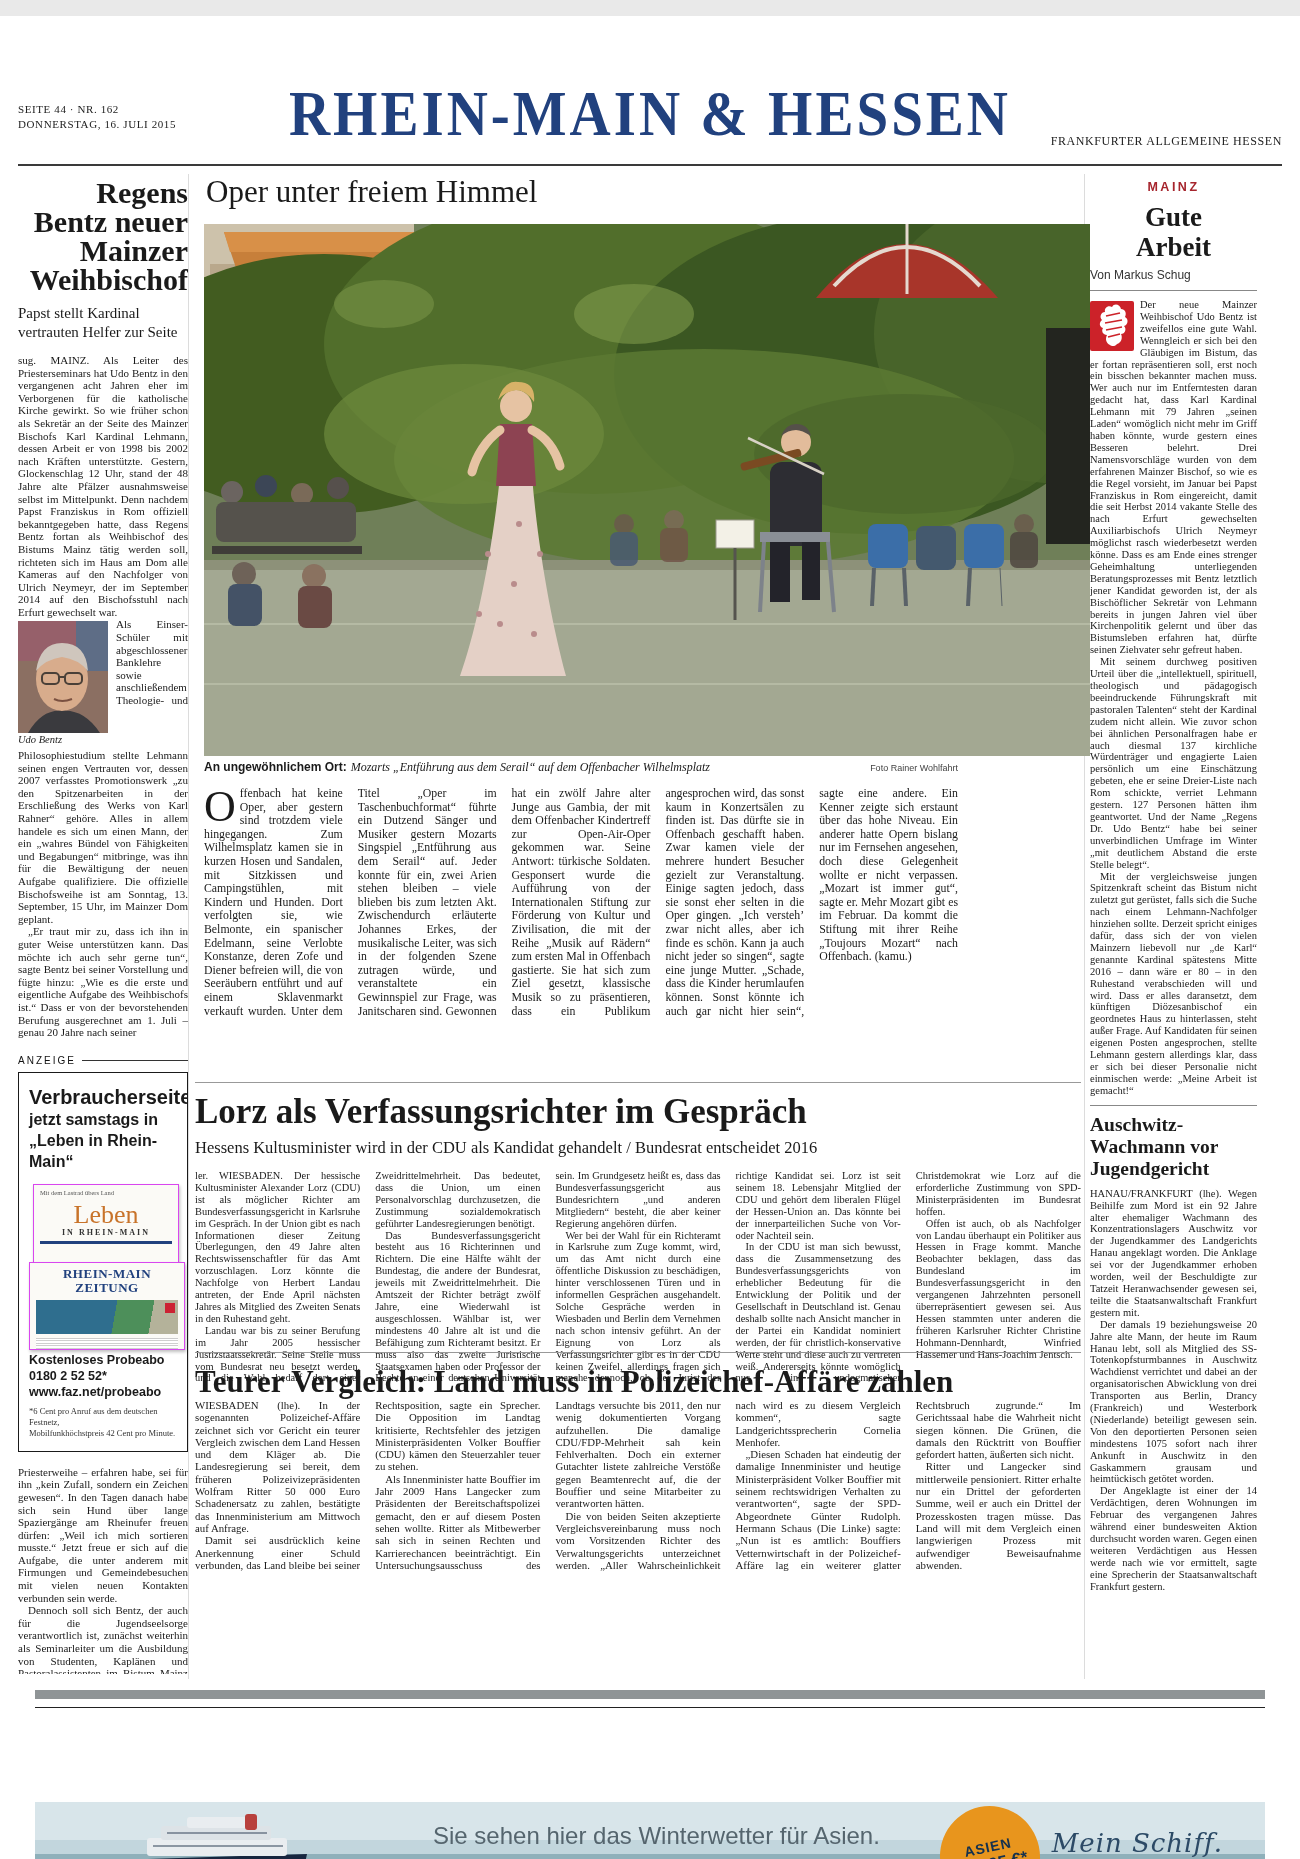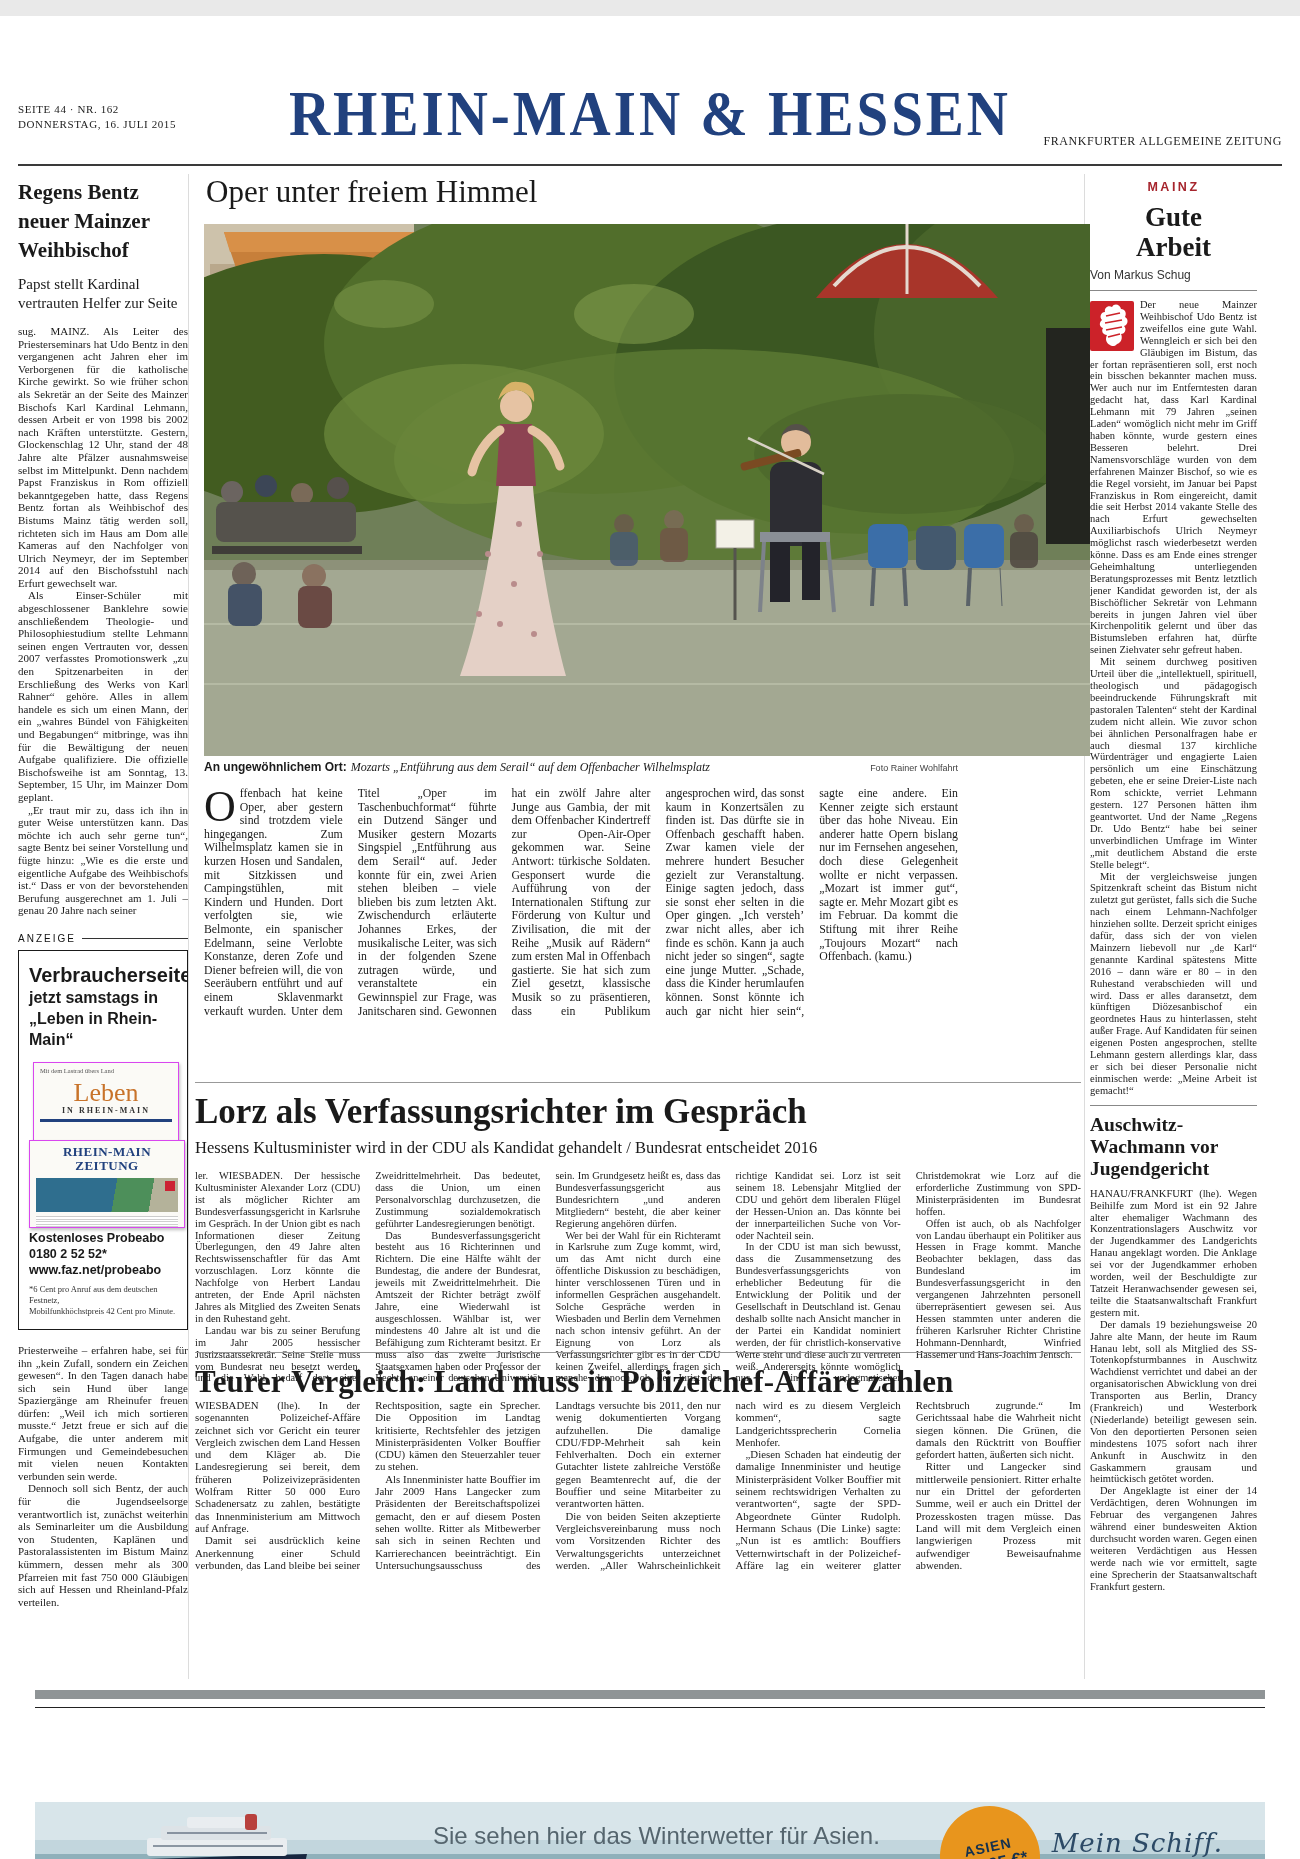--- a/index.html
+++ b/index.html
@@ -11,21 +11,21 @@
              font-family:"Liberation Serif",serif;font-weight:bold;font-size:57px;letter-spacing:3px;
              color:#21417e;transform:scaleY(1.10);transform-origin:top center;white-space:nowrap;}
   .hdr-brand{position:absolute;right:18px;top:118px;font-size:12px;letter-spacing:.6px;color:#222;}
   .hdr-rule{position:absolute;left:18px;top:148px;width:1264px;height:0;border-top:2.5px solid #3a3a3a;}
   .vrule{position:absolute;width:1px;background:#dcdcdc;}
   .just{text-align:justify;hyphens:auto;-webkit-hyphens:auto;}
   p{margin:0;}
   p + p{text-indent:10px;}
   
   #left-rail{position:absolute;left:18px;top:158px;width:170px;height:1500px;overflow:hidden;}
-  .lr-headline{font-size:21px;line-height:29px;font-weight:bold;margin:4px 0 10px 0;}
+  .lr-headline{font-size:30px;line-height:29px;font-weight:bold;margin:4px 0 10px 0;text-align:right;}
   .lr-subhead{font-size:15px;line-height:19px;margin:0 0 12px 0;}
   .lr-body{font-size:11px;line-height:12.6px;}
   .bentz-photo{float:left;width:90px;margin:3px 8px 2px 0;}
   .bentz-photo svg{display:block;width:90px;height:112px;}
   .photo-cap{font-size:10.5px;font-style:italic;margin-top:2px;}
   .anzeige{margin:16px 0 6px 0;font-family:"Liberation Sans",sans-serif;font-size:10px;letter-spacing:2px;
            display:flex;align-items:center;gap:6px;color:#111;}
   .anzeige:after{content:"";flex:1;border-top:1px solid #333;}
   .promo-box{border:1.5px solid #1a1a1a;padding:12px 10px;margin-bottom:14px;}
   .promo-l1{font-family:"Liberation Sans",sans-serif;font-weight:bold;font-size:20px;line-height:24px;}
@@ -108,30 +108,45 @@
 </head>
 <body>
 
 <div id="page">
 
   <div class="hdr-info">
     <div>SEITE 44 · NR. 162</div>
     <div>DONNERSTAG, 16. JULI 2015</div>
   </div>
   <div class="hdr-title">RHEIN-MAIN &amp; HESSEN</div>
-  <div class="hdr-brand">FRANKFURTER ALLGEMEINE ZEITUNG</div>
+  <div class="hdr-brand">FRANKFURTER ALLGEMEINE HESSEN</div>
   <div class="hdr-rule"></div>
   <div class="vrule" style="left:188px;top:158px;height:1505px;"></div>
   <div class="vrule" style="left:1084px;top:158px;height:1505px;"></div>
 
   <div id="left-rail">
     <div class="lr-headline">Regens Bentz neuer Mainzer Weihbischof</div>
     <div class="lr-subhead">Papst stellt Kardinal vertrauten Helfer zur Seite</div>
     <div class="lr-body just">
       <p>sug. MAINZ. Als Leiter des Priesterseminars hat Udo Bentz in den vergangenen acht Jahren eher im Verborgenen für die katholische Kirche gewirkt. So wie früher schon als Sekretär an der Seite des Mainzer Bischofs Karl Kardinal Lehmann, dessen Arbeit er von 1998 bis 2002 nach Kräften unterstützte. Gestern, Glockenschlag 12 Uhr, stand der 48 Jahre alte Pfälzer ausnahmsweise selbst im Mittelpunkt. Denn nachdem Papst Franziskus in Rom offiziell bekanntgegeben hatte, dass Regens Bentz fortan als Weihbischof des Bistums Mainz tätig werden soll, richteten sich im Haus am Dom alle Kameras auf den Nachfolger von Ulrich Neymeyr, der im September 2014 auf den Bischofsstuhl nach Erfurt gewechselt war.</p>
+      <span class="bentz-photo">
+        <svg viewBox="0 0 90 112">
+          <rect width="90" height="112" fill="#8b6f62"></rect>
+          <rect width="90" height="40" fill="#96606a"></rect>
+          <rect x="58" width="32" height="50" fill="#5e6d86"></rect>
+          <ellipse cx="44" cy="58" rx="26" ry="32" fill="#d8ac8c"></ellipse>
+          <path d="M18,50 Q22,22 44,22 Q68,22 70,50 Q60,38 44,36 Q28,38 18,50Z" fill="#cfc6bd"></path>
+          <rect x="24" y="52" width="17" height="11" rx="4" fill="none" stroke="#4a4038" stroke-width="2"></rect>
+          <rect x="47" y="52" width="17" height="11" rx="4" fill="none" stroke="#4a4038" stroke-width="2"></rect>
+          <line x1="41" y1="56" x2="47" y2="56" stroke="#4a4038" stroke-width="2"></line>
+          <path d="M36,78 Q44,82 54,78" stroke="#7a5040" stroke-width="2" fill="none"></path>
+          <path d="M10,112 Q24,88 44,90 Q66,88 82,112 Z" fill="#3a3a3e"></path>
+        </svg>
+        <span class="photo-cap">Udo Bentz</span>
+      </span>
       <p>Als Einser-Schüler mit abgeschlossener Banklehre sowie anschließendem Theologie- und Philosophiestudium stellte Lehmann seinen engen Vertrauten vor, dessen 2007 verfasstes Promotionswerk „zu den Spitzenarbeiten in der Erschließung des Werks von Karl Rahner“ gehöre. Alles in allem handele es sich um einen Mann, der ein „wahres Bündel von Fähigkeiten und Begabungen“ mitbringe, was ihn für die Bewältigung der neuen Aufgabe qualifiziere. Die offizielle Bischofsweihe ist am Sonntag, 13. September, 15 Uhr, im Mainzer Dom geplant.</p>
       <p>„Er traut mir zu, dass ich ihn in guter Weise unterstützen kann. Das möchte ich auch sehr gerne tun“, sagte Bentz bei seiner Vorstellung und fügte hinzu: „Wie es die erste und eigentliche Aufgabe des Weihbischofs ist.“ Dass er von der bevorstehenden Berufung ausgerechnet am 1. Juli – genau 20 Jahre nach seiner</p>
     </div>
 
     <div class="anzeige">ANZEIGE</div>
     <div class="promo-box">
       <div class="promo-l1">Verbraucherseite</div>
       <div class="promo-l2">jetzt samstags in</div>
       <div class="promo-l2">„Leben in Rhein-Main“</div>
       <div class="thumb-stack">

